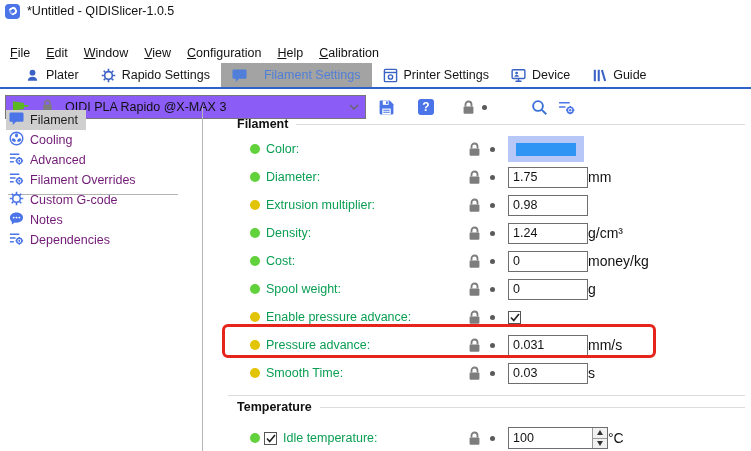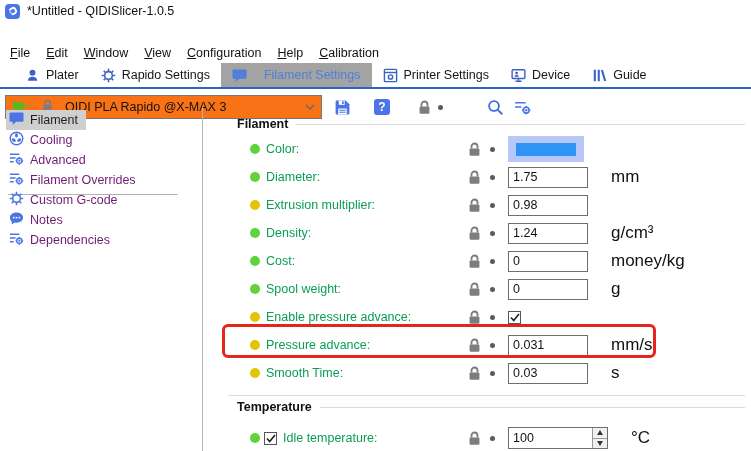--- a/index.html
+++ b/index.html
@@ -21,21 +21,21 @@
   .menu-item { padding:2px 8px; font-size:12.5px; color:#111; cursor:default; }
   .menu-item::first-letter { text-decoration:underline; }
   
   .tabbar { height:26px; display:flex; align-items:stretch; padding-left:14px;
     border-bottom:2px solid #2c62c9; }
   .tab { display:flex; align-items:center; gap:6px; padding:0 11px; font-size:12.5px; color:#151515; }
   .tab.active { background:#a3a3a3; color:#4f7fd9;gap:17px; }
   .tab svg { display:block; }
   
   .toolbar { height:36px; display:flex; align-items:center; padding-left:5px; position:relative; }
-  .preset-select { width:317px; height:24px; border:1px solid #767676; background:#f97316;
+  .preset-select { width:361px; height:24px; border:1px solid #767676; background:#8b5cf6;
     display:flex; align-items:center; padding:0 6px; gap:12px; }
   .preset-text { flex:1; font-size:12.5px; color:#111; white-space:nowrap; overflow:hidden; }
   .tb-icon { display:inline-flex; align-items:center; justify-content:center; }
   .help-box { width:16px; height:16px; background:#4a74e8; border-radius:3px; color:#fff;
     font-weight:bold; font-size:12px; display:inline-flex; align-items:center; justify-content:center; }
   .tree-topline { position:absolute; left:8px; top:105px; width:170px; height:1px; background:#b3b3b3; }
   
   .content { position:absolute; top:107px; left:0; right:0; bottom:0; }
   .sidebar { position:absolute; left:0; top:0; width:203px; height:100%;
     border-right:1px solid #b5b5b5; padding-top:3px; }
@@ -51,21 +51,21 @@
   .row { display:flex; align-items:center; height:28px; padding-left:46px; }
   .bullet { width:10px; height:10px; border-radius:50%; flex:0 0 auto; }
   .bullet.green  { background:#61d23c; }
   .bullet.yellow { background:#e3c404; }
   .row-label { width:202px; margin-left:6px; font-size:12.5px; color:#0a9e53; white-space:nowrap; }
   .row-label.narrow { width:185px; }
   .lock { flex:0 0 auto; display:inline-flex; }
   .dot { width:5px; height:5px; border-radius:50%; background:#5a5a5a; margin-left:9px; flex:0 0 auto; }
   .field { margin-left:13px; width:80px; height:21px; border:1px solid #6e6e6e; background:#fff;
     font-family:inherit; font-size:12.5px; padding:0 4px; color:#111; }
-  .unit { margin-left:23px; font-size:17px; color:#111; }
+  .unit { margin-left:0; font-size:14px; color:#111; }
   .swatch { margin-left:13px; width:76px; height:26px; background:#b6c7f8;
     display:flex; align-items:center; justify-content:center; cursor:pointer; }
   .swatch-inner { width:60px; height:13px; background:#2e95f5; }
   .checkbox { width:13px; height:13px; border:1px solid #555; background:#fff;
     display:inline-flex; align-items:center; justify-content:center; }
   .checkbox.in-field { margin-left:13px; }
   .cb-label-gap { margin-left:4px; }
   .highlight-box { position:absolute; left:18px; top:217px; width:434px; height:34px;
     border:3px solid #e5251b; border-radius:6px; pointer-events:none; }
   .flow-divider { height:1px; background:#dcdcdc; margin:8px 6px 0 24px; }

